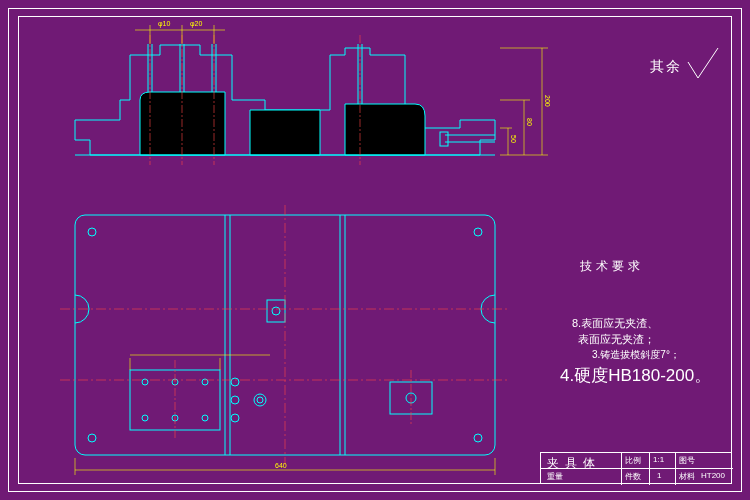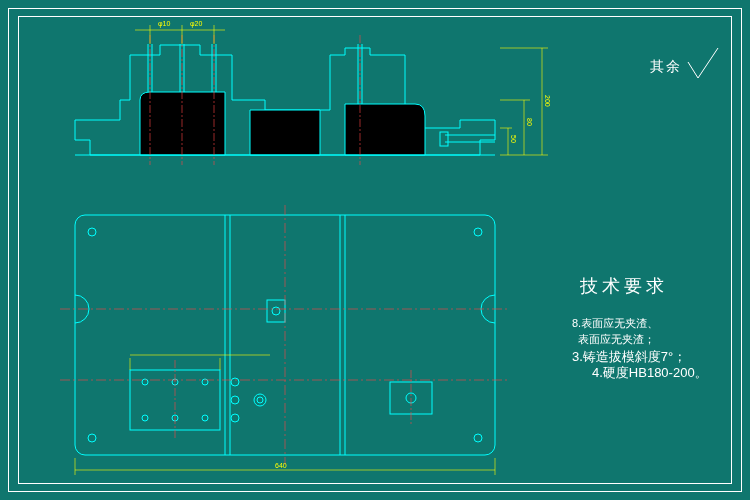--- a/index.html
+++ b/index.html
@@ -1,24 +1,24 @@
 <!DOCTYPE html>
 <html><head>
 <meta charset="utf-8">
 <style>
   * { box-sizing: border-box; margin: 0; padding: 0; }
   html, body { width: 750px; height: 500px; overflow: hidden; background: #000; font-family: "SimSun", "Microsoft YaHei", sans-serif; }
-  .canvas { position: relative; width: 750px; height: 500px; background: #0f766e; }
+  .canvas { position: relative; width: 750px; height: 500px; background: #701a75; }
   .frame { position: absolute; border: 1px solid #fff; }
   .cyan { stroke: #0ff; fill: none; }
   .white { stroke: #fff; fill: none; }
   .red { stroke: #f44; fill: none; }
   .yellow { stroke: #ff0; fill: none; }
   .txt { color: #fff; position: absolute; font-size: 9px; white-space: pre; }
-  .txt.big { font-size: 18px; letter-spacing: 4px; margin-top: 16px; }
+  .txt.big { font-size: 12px; letter-spacing: 4px; }
   .titleblock { position: absolute; border: 1px solid #fff; }
   .titleblock div { position: absolute; color: #fff; font-size: 8px; }
   svg { position: absolute; top: 0; left: 0; }
 </style>
 </head>
 <body>
 
 <div class="canvas">
 
   <div class="frame" style="left:8px;top:8px;width:734px;height:484px"></div>
@@ -136,24 +136,42 @@
     <g>
       <path d="M 688 62 L 698 78 L 718 48" class="white" stroke-width="1"></path>
     </g>
   </svg>
 
   <span class="txt" style="left:650px;top:58px;font-size:14px;letter-spacing:2px">其余</span>
 
   <span class="txt big" style="left:580px;top:258px">技术要求</span>
   <span class="txt" style="left:572px;top:316px;font-size:11px">8.表面应无夹渣、</span>
   <span class="txt" style="left:572px;top:332px;font-size:11px">  表面应无夹渣；</span>
-  <span class="txt" style="left:572px;top:348px;font-size:13px">3.铸造拔模斜度7°；</span>
-  <span class="txt" style="left:592px;top:364px;font-size:13px">4.硬度HB180-200。</span>
+  <span class="txt" style="left:592px;top:348px;font-size:10px">3.铸造拔模斜度7°；</span>
+  <span class="txt" style="left:560px;top:364px;font-size:17px">4.硬度HB180-200。</span>
 
   <span class="txt" style="left:158px;top:20px;font-size:7px;color:#ff0">φ10</span>
   <span class="txt" style="left:190px;top:20px;font-size:7px;color:#ff0">φ20</span>
   <span class="txt" style="left:544px;top:95px;font-size:7px;color:#ff0;writing-mode:vertical-rl">200</span>
   <span class="txt" style="left:526px;top:118px;font-size:7px;color:#ff0;writing-mode:vertical-rl">80</span>
   <span class="txt" style="left:510px;top:135px;font-size:7px;color:#ff0;writing-mode:vertical-rl">50</span>
   <span class="txt" style="left:275px;top:462px;font-size:7px;color:#ff0">640</span>
 
+  <div class="titleblock" style="left:540px;top:452px;width:192px;height:32px">
+
+    <div style="left:0;top:15px;width:192px;height:0;border-top:1px solid #fff"></div>
+
+    <div style="left:80px;top:0;width:0;height:32px;border-left:1px solid #fff"></div>
+    <div style="left:108px;top:0;width:0;height:32px;border-left:1px solid #fff"></div>
+    <div style="left:134px;top:0;width:0;height:32px;border-left:1px solid #fff"></div>
+
+    <div style="left:6px;top:2px;font-size:12px;letter-spacing:6px">夹具体</div>
+    <div style="left:84px;top:2px">比例</div>
+    <div style="left:112px;top:2px">1:1</div>
+    <div style="left:84px;top:18px">件数</div>
+    <div style="left:116px;top:18px">1</div>
+    <div style="left:138px;top:2px">图号</div>
+    <div style="left:138px;top:18px">材料</div>
+    <div style="left:160px;top:18px">HT200</div>
+    <div style="left:6px;top:18px">重量</div>
+  </div>
 
 </div>
 
 </body></html>

